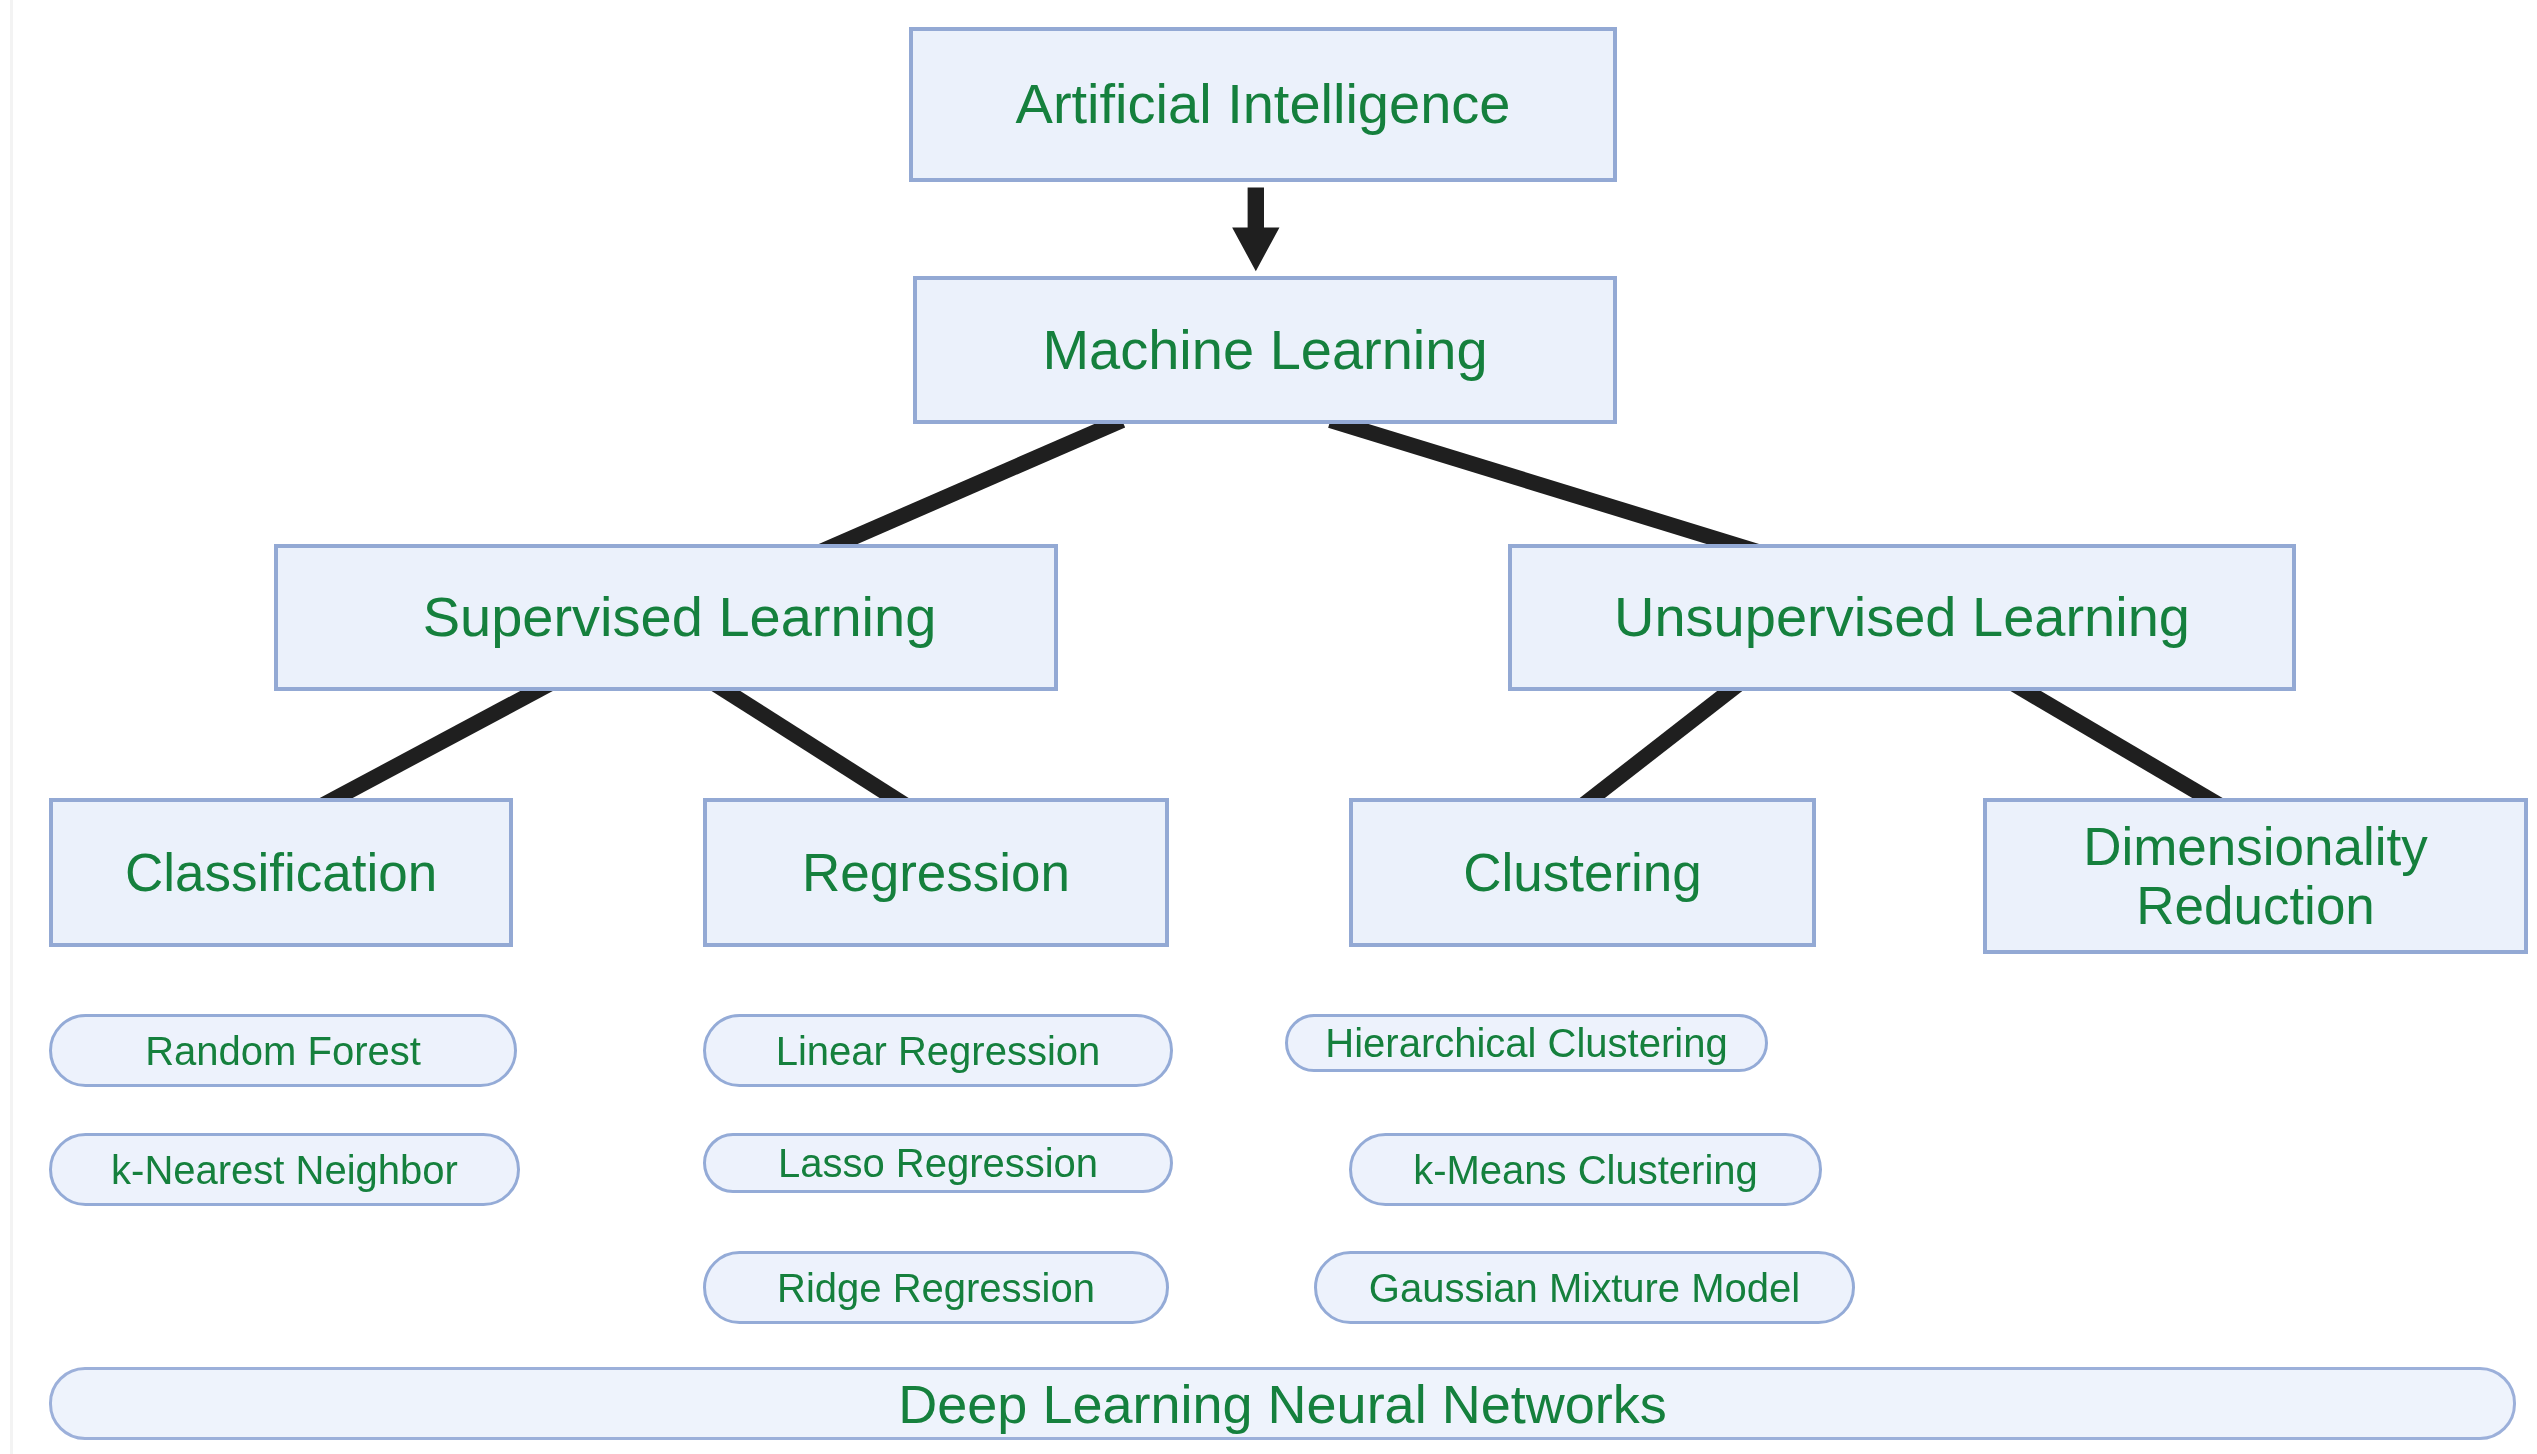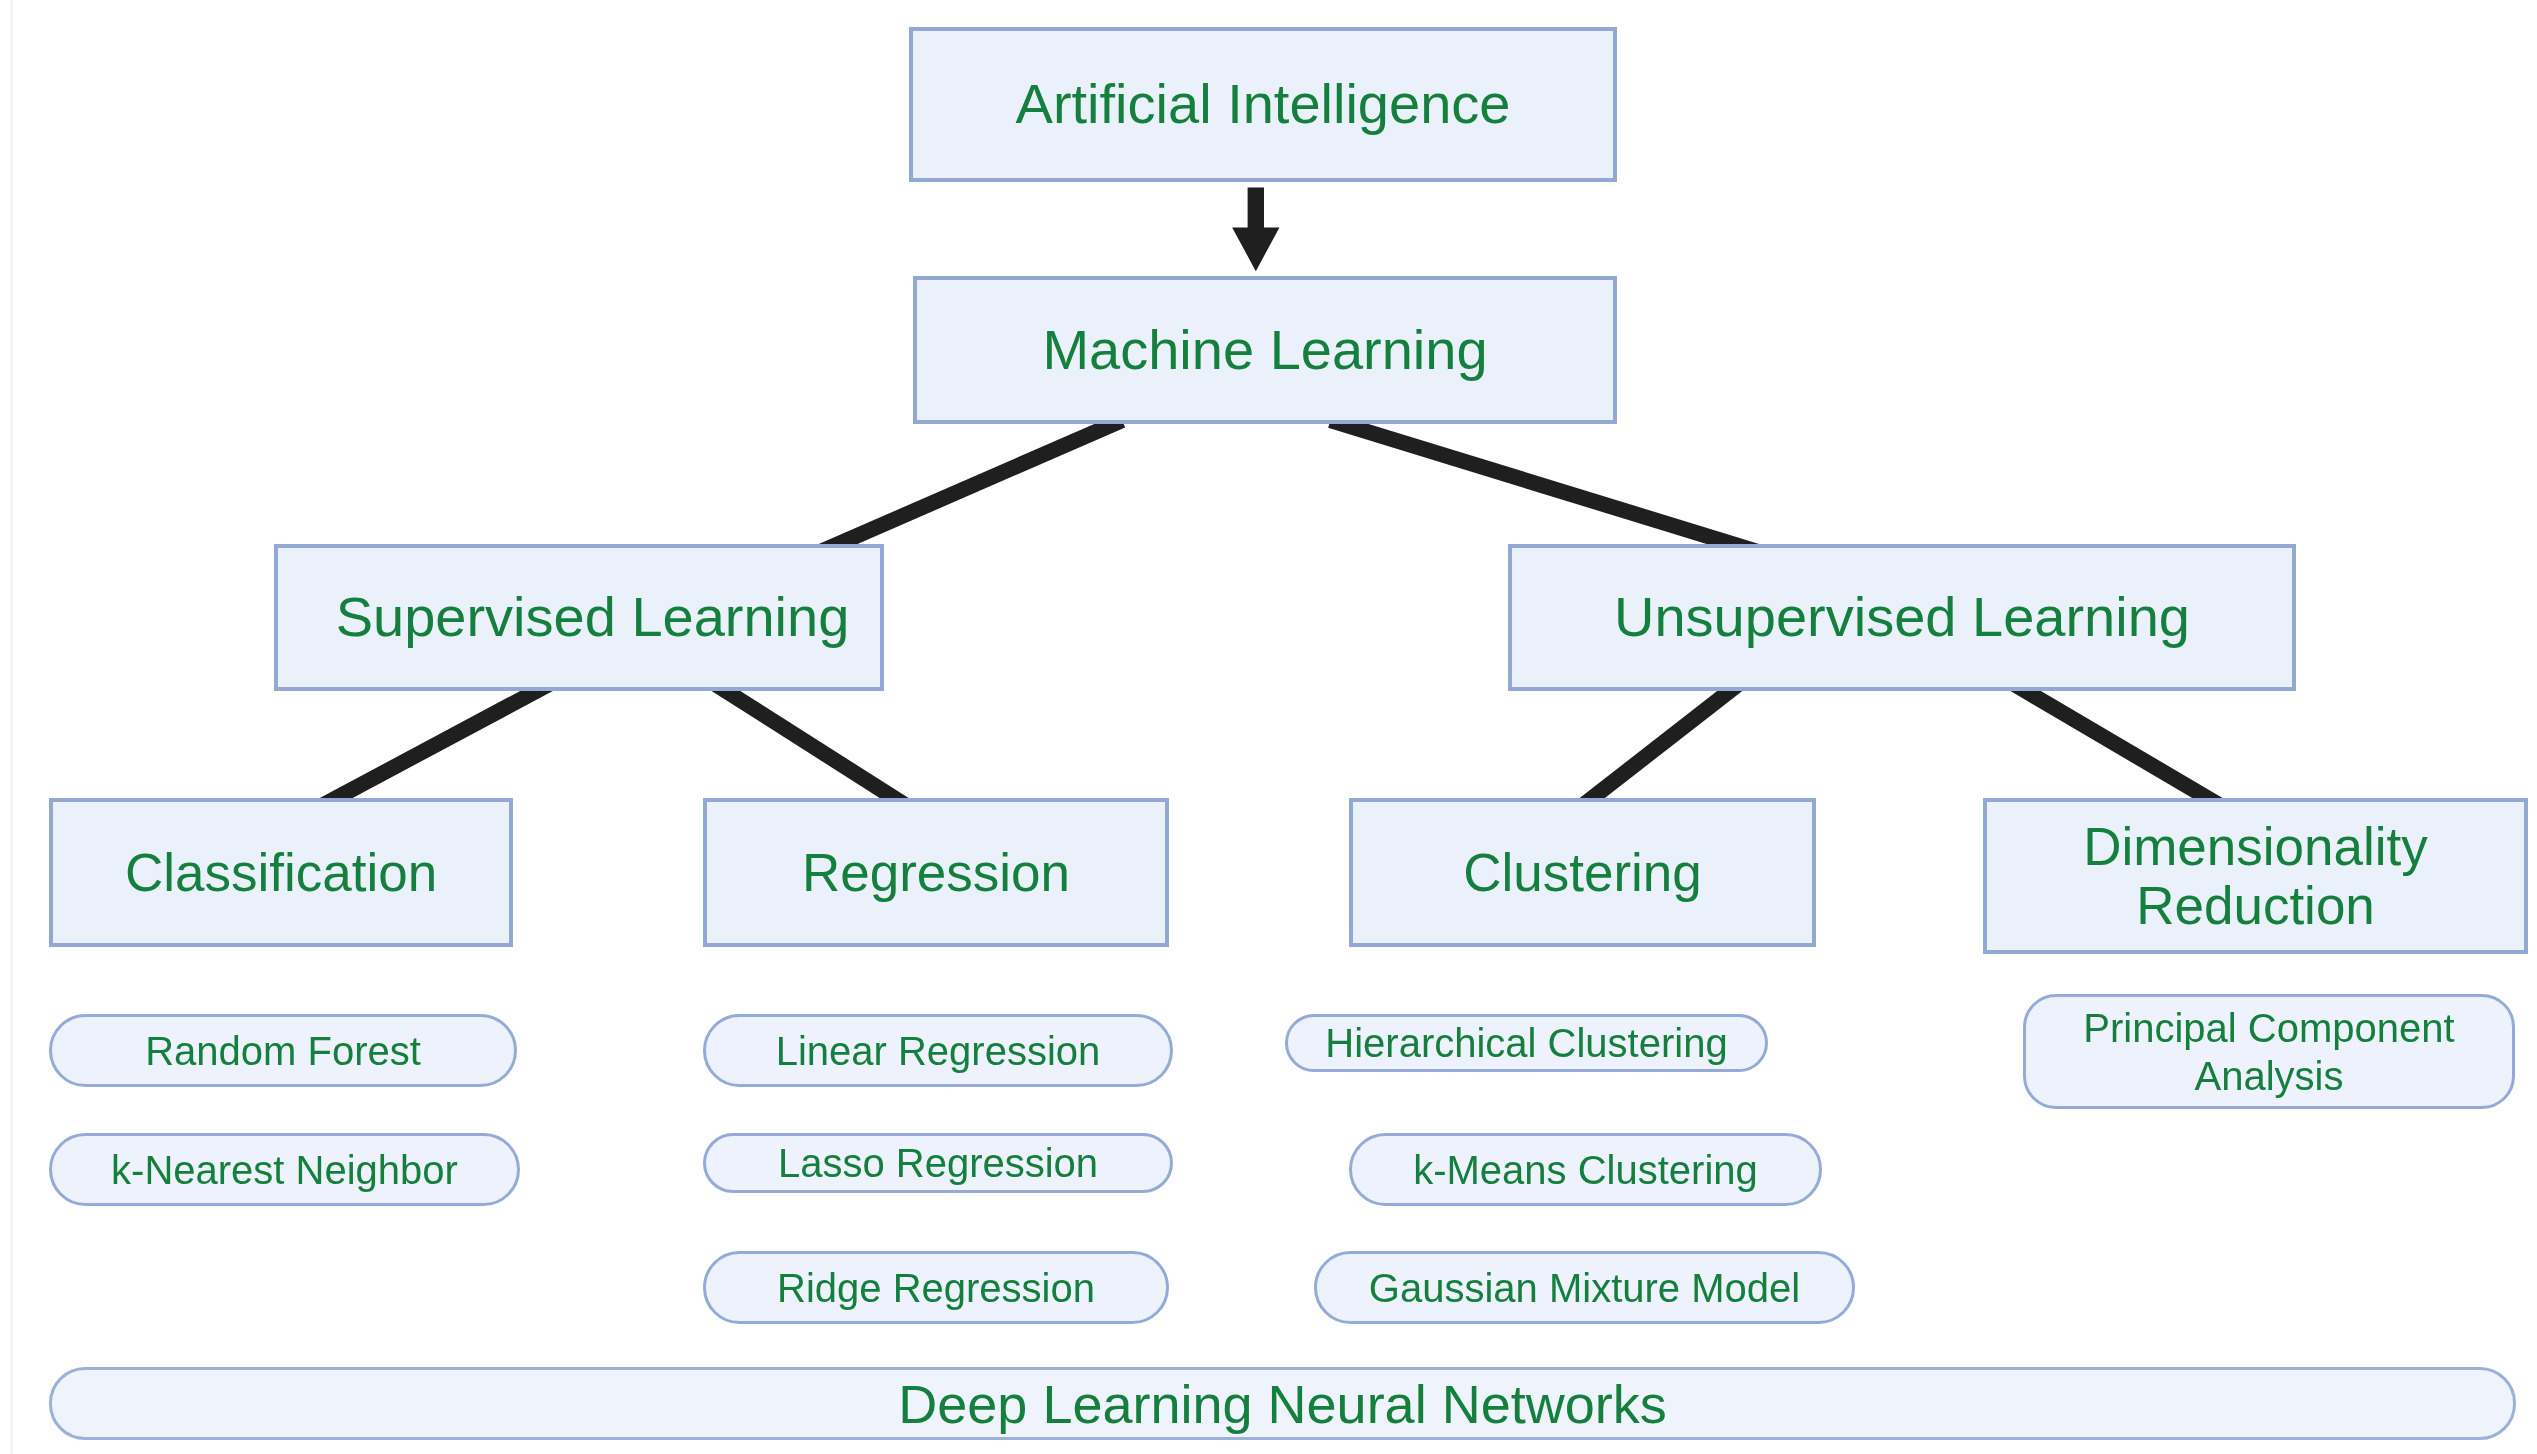--- a/index.html
+++ b/index.html
@@ -56,21 +56,21 @@
     position: absolute;
     left: 10px; top: 0;
     width: 2.7px; height: 1455px;
     background: #f3f3f3;
     z-index: 1;
   }
 
   
   #n-ai        { left: 909px;  top: 27px;   width: 708px; height: 155px; }
   #n-ml        { left: 913px; top: 276px;  width: 704px; height: 148px; justify-content: center; }
-  #n-sup       { left: 274px;  top: 544px;  width: 610px; height: 147px; padding-left: 27px; }
+  #n-sup       { left: 274px;  top: 544px;  width: 784px; height: 147px; padding-left: 27px; }
   #n-unsup     { left: 1508px; top: 544px;  width: 788px; height: 147px; }
   #n-class     { left: 49px;   top: 798px;  width: 464px; height: 149px; }
   #n-regr      { left: 703px;  top: 798px;  width: 466px; height: 149px; }
   #n-clust     { left: 1349px; top: 798px;  width: 467px; height: 149px; }
   #n-dimred    { left: 1983px; top: 798px;  width: 545px; height: 156px; }
 
   #p-rf        { left: 49px;   top: 1014px; width: 468px; height: 73px; }
   #p-knn       { left: 49px;   top: 1133px; width: 471px; height: 73px; }
   #p-nb        { left: 49px;   top: 1251px; width: 471px; height: 73px; }
   #p-linreg    { left: 703px;  top: 1014px; width: 470px; height: 73px; }
@@ -150,22 +150,19 @@
   <div class="pill" id="p-hier">
     <span>Hierarchical Clustering</span>
   </div>
   <div class="pill" id="p-kmeans">
     <span>k-Means Clustering</span>
   </div>
   <div class="pill" id="p-gmm">
     <span>Gaussian Mixture Model</span>
   </div>
 
-  <div class="pill" id="p-pca">
-    <span style="max-width: 428px;">Principal Component Analysis</span>
-  </div>
 
   <div class="bar" id="b-dl">
     <span>Deep Learning Neural Networks</span>
   </div>
 
 </div>
 
 
 </body></html>

